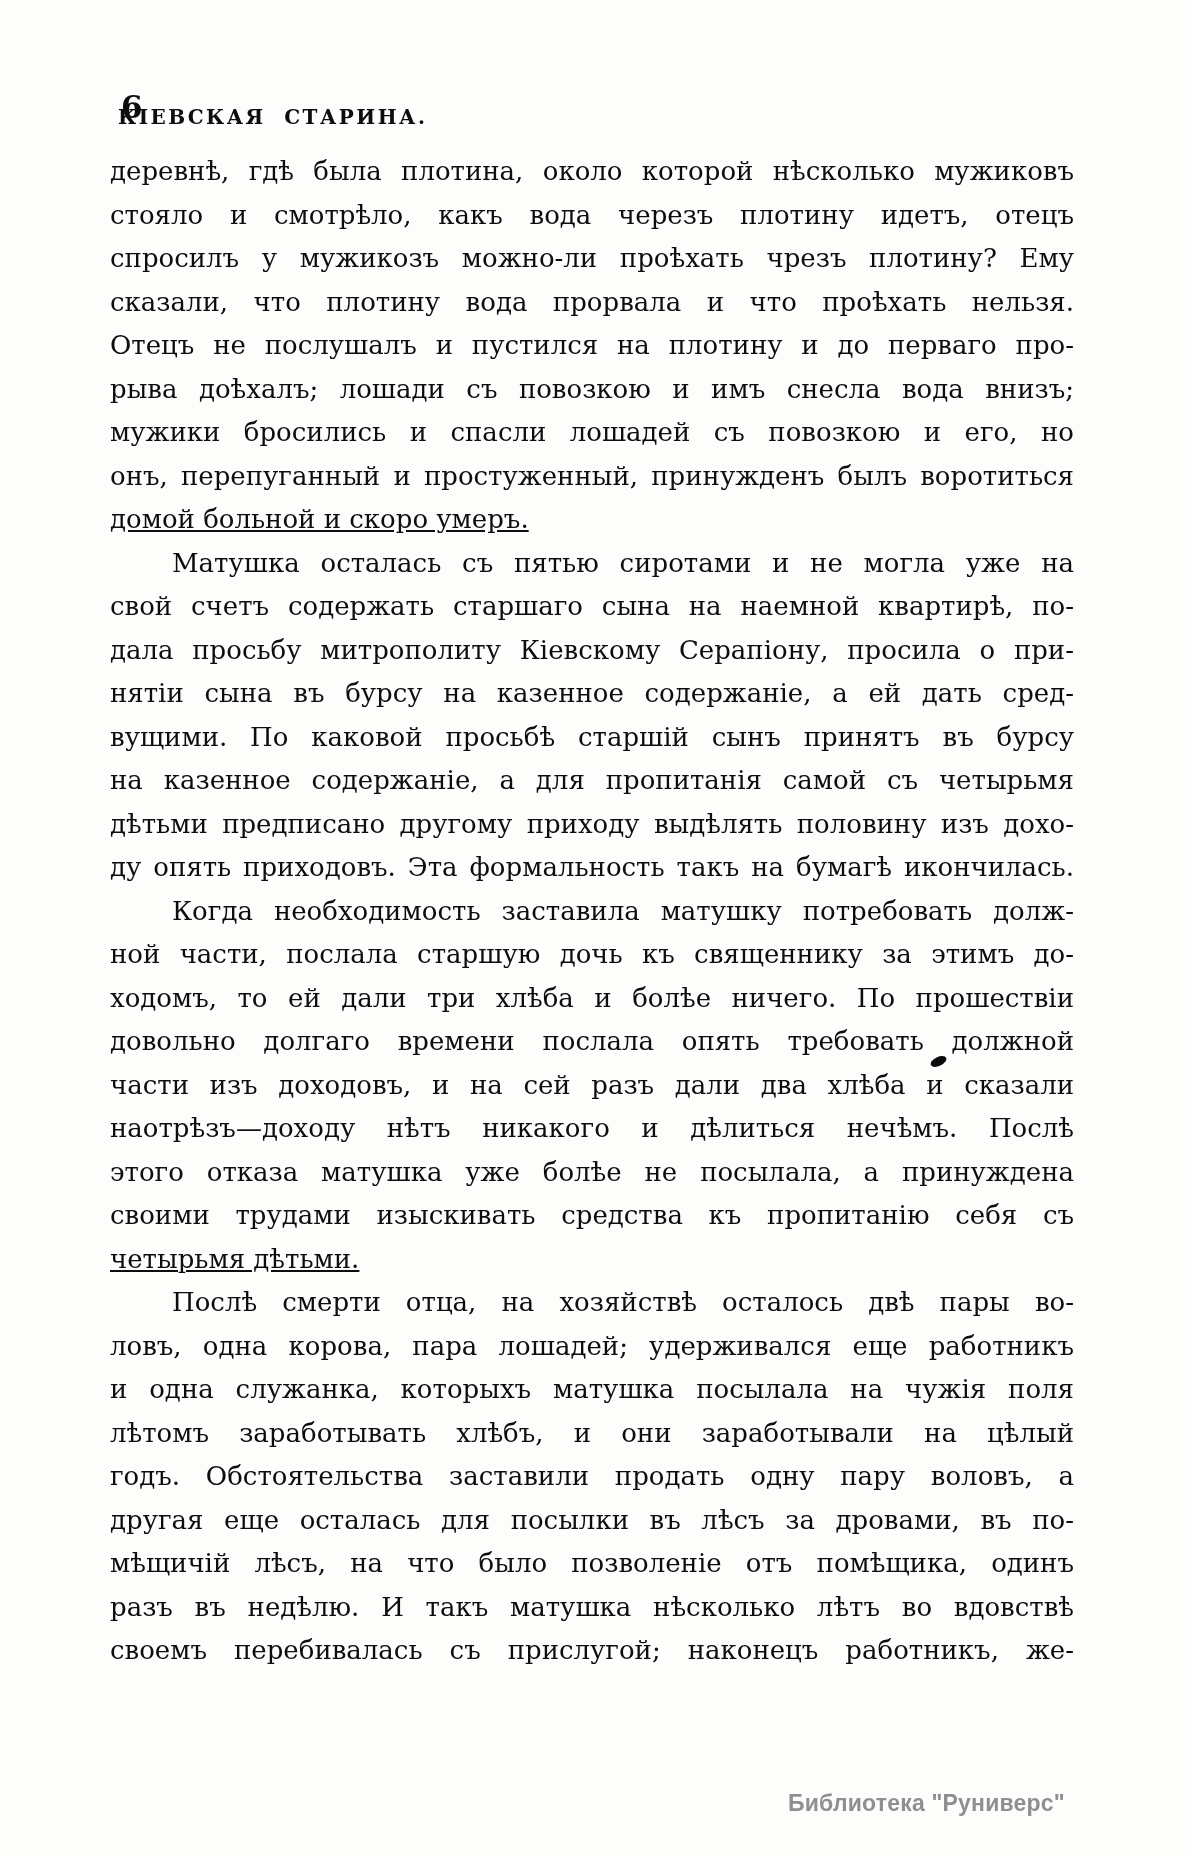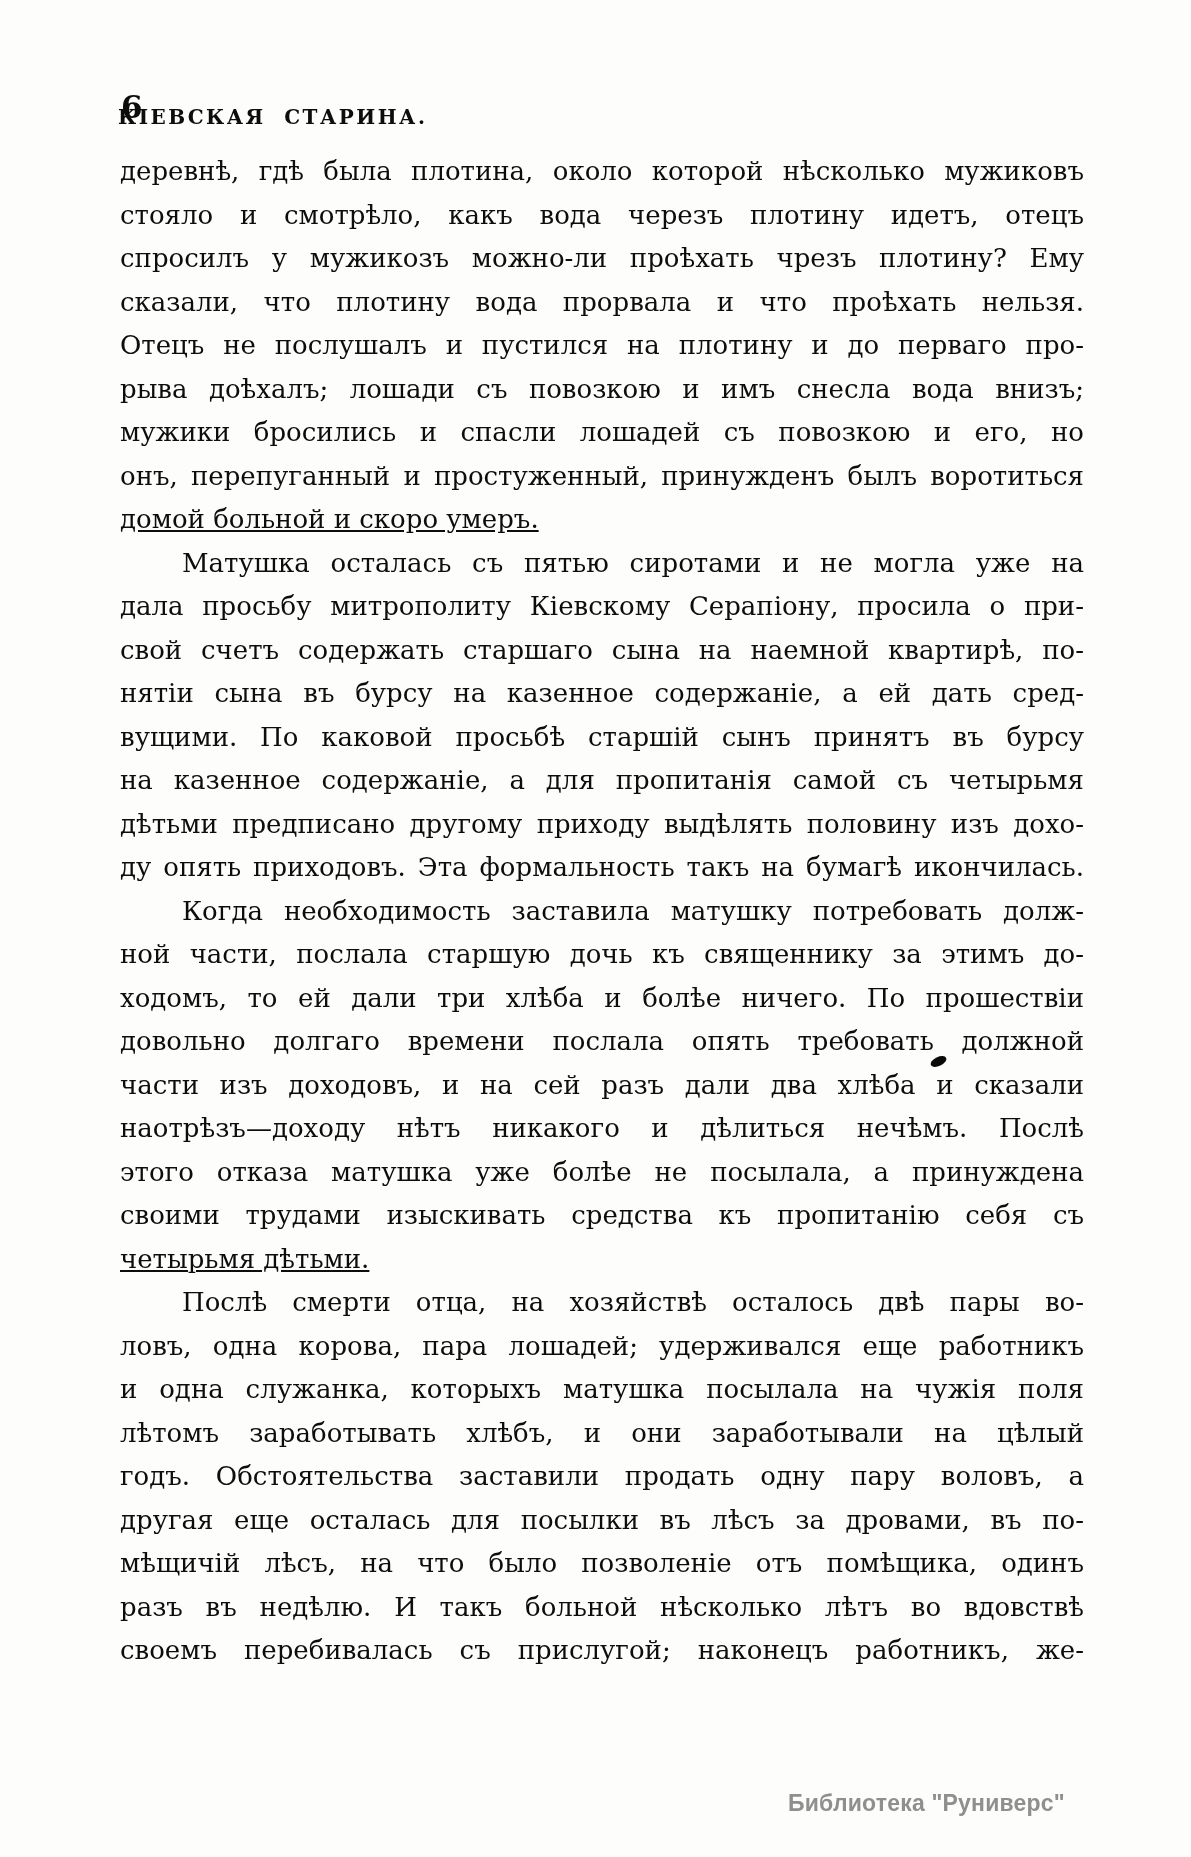--- a/index.html
+++ b/index.html
@@ -16,21 +16,21 @@
     position:absolute;left:121px;top:92px;
     font-size:31px;font-weight:bold;line-height:1;
   }
   .running-head{
     position:absolute;left:118px;top:105px;width:964px;
     text-align:left;
     font-size:20px;font-weight:bold;
     letter-spacing:2.5px;word-spacing:9px;
   }
   .body-text{
-    position:absolute;left:120px;top:150px;width:964px;
+    position:absolute;left:110px;top:150px;width:964px;
   }
   .line{
     height:43.5px;line-height:43.5px;overflow:hidden;
     font-size:26px;
     text-align:justify;
     text-align-last:justify;
     white-space:normal;
   }
   .line.short{text-align-last:left;text-decoration:underline;}
   .line.indent{text-indent:62px;}
@@ -64,22 +64,22 @@
       <div class="line">сказали, что плотину вода прорвала и что проѣхать нельзя.</div>
       <div class="line">Отецъ не послушалъ и пустился на плотину и до перваго про-</div>
       <div class="line">рыва доѣхалъ; лошади съ повозкою и имъ снесла вода внизъ;</div>
       <div class="line">мужики бросились и спасли лошадей съ повозкою и его, но</div>
       <div class="line">онъ, перепуганный и простуженный, принужденъ былъ воротиться</div>
       <div class="line short">домой больной и скоро умеръ.</div>
     </div>
 
     <div>
       <div class="line indent">Матушка осталась съ пятью сиротами и не могла уже на</div>
+      <div class="line">свой счетъ содержать старшаго сына на наемной квартирѣ, по-</div>
       <div class="line">дала просьбу митрополиту Кіевскому Серапіону, просила о при-</div>
-      <div class="line">свой счетъ содержать старшаго сына на наемной квартирѣ, по-</div>
       <div class="line">нятіи сына въ бурсу на казенное содержаніе, а ей дать сред-</div>
       <div class="line">вущими. По каковой просьбѣ старшій сынъ принятъ въ бурсу</div>
       <div class="line">на казенное содержаніе, а для пропитанія самой съ четырьмя</div>
       <div class="line">дѣтьми предписано другому приходу выдѣлять половину изъ дохо-</div>
       <div class="line">ду опять приходовъ. Эта формальность такъ на бумагѣ икончилась.</div>
     </div>
 
     <div>
       <div class="line indent">Когда необходимость заставила матушку потребовать долж-</div>
       <div class="line">ной части, послала старшую дочь къ священнику за этимъ до-</div>
@@ -93,21 +93,21 @@
     </div>
 
     <div>
       <div class="line indent">Послѣ смерти отца, на хозяйствѣ осталось двѣ пары во-</div>
       <div class="line">ловъ, одна корова, пара лошадей; удерживался еще работникъ</div>
       <div class="line">и одна служанка, которыхъ матушка посылала на чужія поля</div>
       <div class="line">лѣтомъ заработывать хлѣбъ, и они заработывали на цѣлый</div>
       <div class="line">годъ. Обстоятельства заставили продать одну пару воловъ, а</div>
       <div class="line">другая еще осталась для посылки въ лѣсъ за дровами, въ по-</div>
       <div class="line">мѣщичій лѣсъ, на что было позволеніе отъ помѣщика, одинъ</div>
-      <div class="line">разъ въ недѣлю. И такъ больной нѣсколько лѣтъ во вдовствѣ</div>
+      <div class="line">разъ въ недѣлю. И такъ матушка нѣсколько лѣтъ во вдовствѣ</div>
       <div class="line">своемъ перебивалась съ прислугой; наконецъ работникъ, же-</div>
     </div>
 
   </div>
 
   <div class="ink-blot"></div>
 
   <div class="watermark">Библиотека "Руниверс"</div>
 
 </div>

